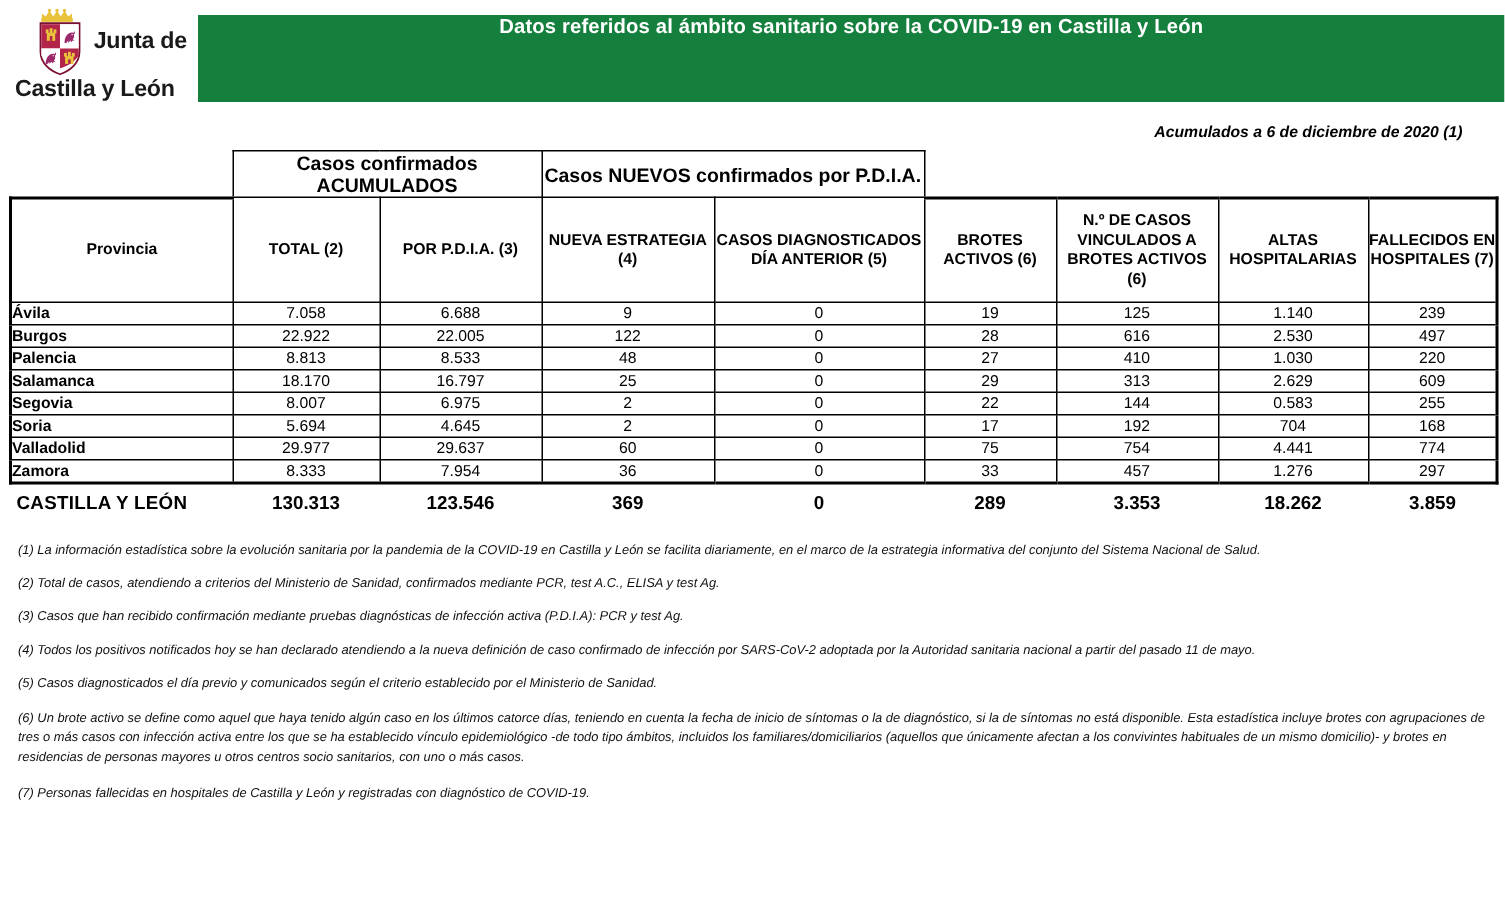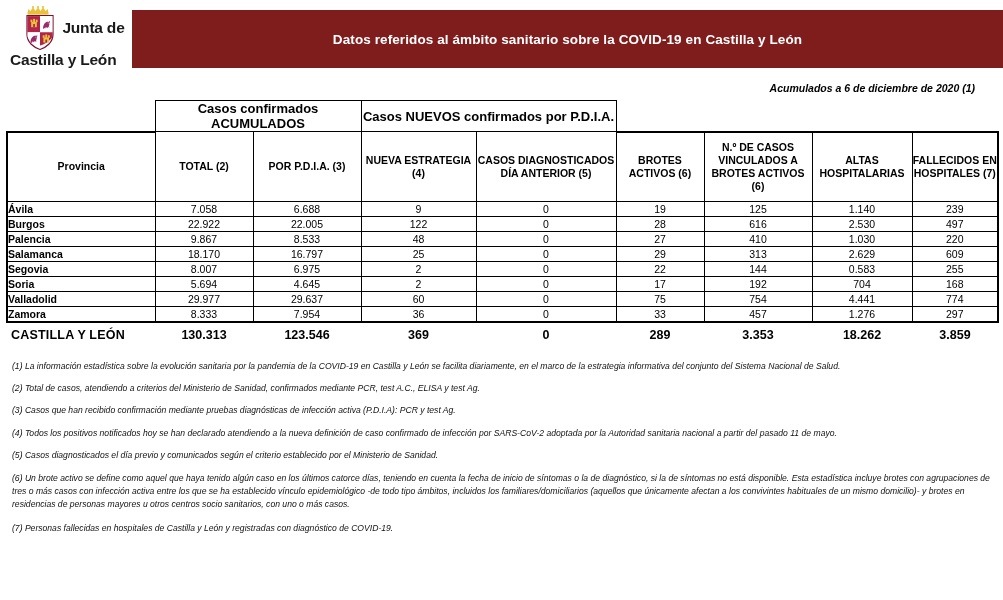--- a/index.html
+++ b/index.html
@@ -58,23 +58,22 @@
     margin-top: -1px;
     align-self: flex-start;
     padding-left: 2px;
   }
   .banner {
     position: absolute;
     left: 132px;
     top: 10px;
     right: 0;
     height: 58px;
-    background: #7f1d1d;
+    background: #15803d;
     display: flex;
-    align-items: center;
     justify-content: center;
   }
   .banner-title {
     color: #ffffff;
     font-size: 13.5px;
     font-weight: bold;
     letter-spacing: 0.1px;
   }
 
   
@@ -297,21 +296,21 @@
         <td class="num">22.005</td>
         <td class="num">122</td>
         <td class="num">0</td>
         <td class="num">28</td>
         <td class="num">616</td>
         <td class="num">2.530</td>
         <td class="num thick-right">497</td>
       </tr>
       <tr>
         <td class="prov thick-left">Palencia</td>
-        <td class="num">9.867</td>
+        <td class="num">8.813</td>
         <td class="num">8.533</td>
         <td class="num">48</td>
         <td class="num">0</td>
         <td class="num">27</td>
         <td class="num">410</td>
         <td class="num">1.030</td>
         <td class="num thick-right">220</td>
       </tr>
       <tr>
         <td class="prov thick-left">Salamanca</td>

